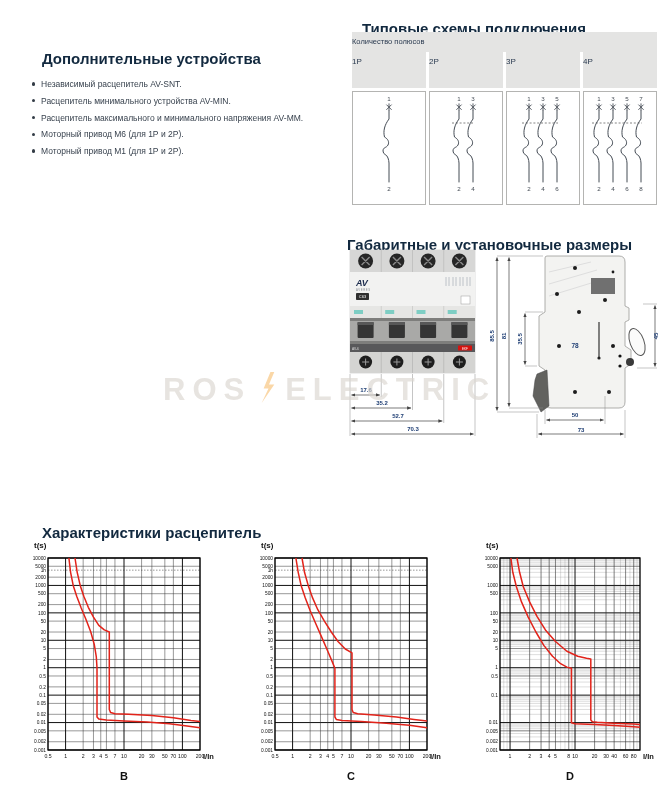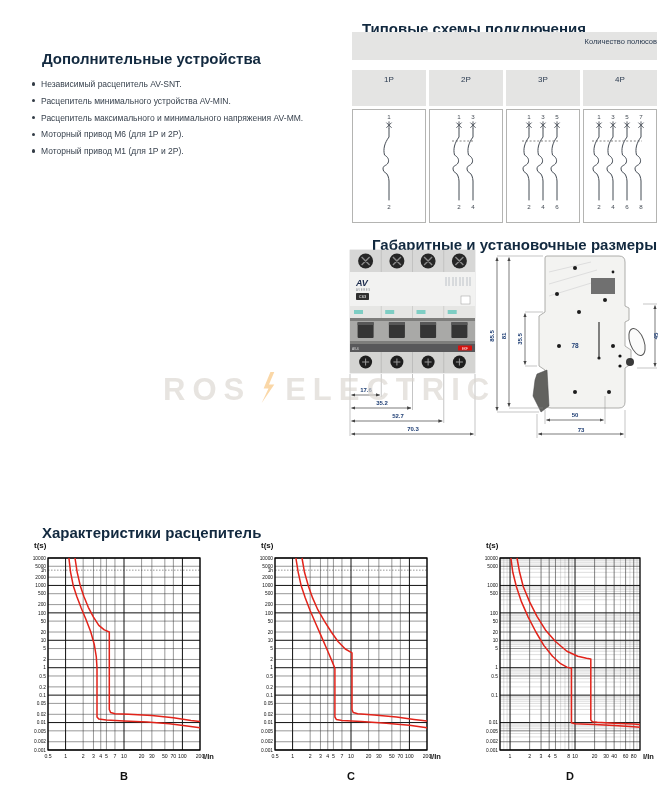--- a/index.html
+++ b/index.html
@@ -10,30 +10,30 @@
   
   .devices{left:30px;top:38px;width:320px}
   .devices ul{margin:9px 0 0;padding:0}
   .devices li{list-style:none;position:relative;padding-left:11px;font-size:8.5px;
               color:#39434f;margin-bottom:6.8px;line-height:1.18}
   .devices li::before{content:"";position:absolute;left:2px;top:3.2px;width:3.4px;height:3.4px;
               border-radius:50%;background:#333c46}
   
   .schemes-title{left:350px;top:8px}
   .scheme-table{left:352px;top:32px;width:305px}
-  .sch-header{background:#e4e4e3;height:28px;line-height:20px;text-align:right;
-              font-size:7.5px;color:#2a3a50;margin-bottom:10px}
+  .sch-header{background:#e4e4e3;height:20px;line-height:20px;text-align:left;
+              font-size:7.5px;color:#2a3a50;margin-bottom:0}
   .sch-grid{display:grid;grid-template-columns:repeat(4,1fr);gap:3px}
   .sch-labels{margin-bottom:3px}
-  .sch-label{background:#e4e4e3;height:36px;line-height:20px;text-align:center;
+  .sch-label{background:#e4e4e3;height:36px;line-height:20px;
              font-size:8px;color:#2a3a50}
   .sch-cell{background:#fff;border:1px solid #b4b4b2;height:112px;display:flex;
             align-items:flex-start;justify-content:center}
   
-  .dims-title{left:360px;top:224px}
+  .dims-title{left:335px;top:224px}
   #front-view{left:335px;top:246px}
   #side-view{left:487px;top:246px}
   
   .watermark{left:163px;top:372px;display:flex;align-items:flex-start;gap:7px;
              font-size:31px;font-weight:bold;letter-spacing:7px;color:#dbd6d0;
              opacity:.65;z-index:4;pointer-events:none}
   
   .trip-title{left:30px;top:512px}
   .chart{position:absolute}
   svg text{font-family:"Liberation Sans",sans-serif}

